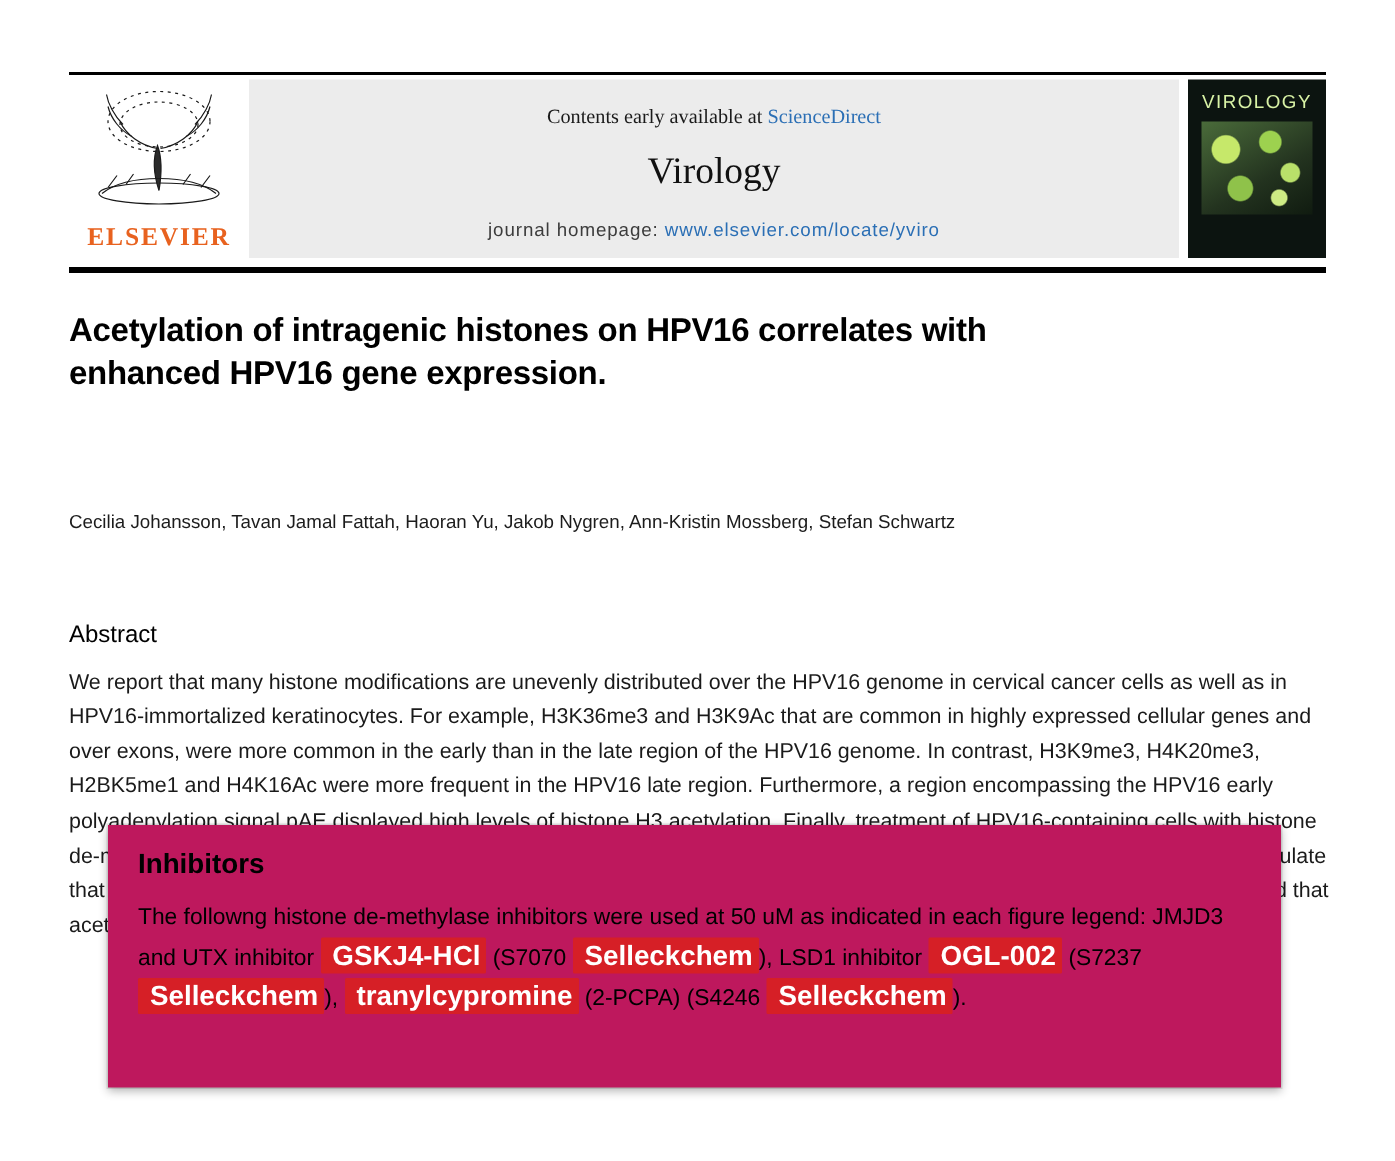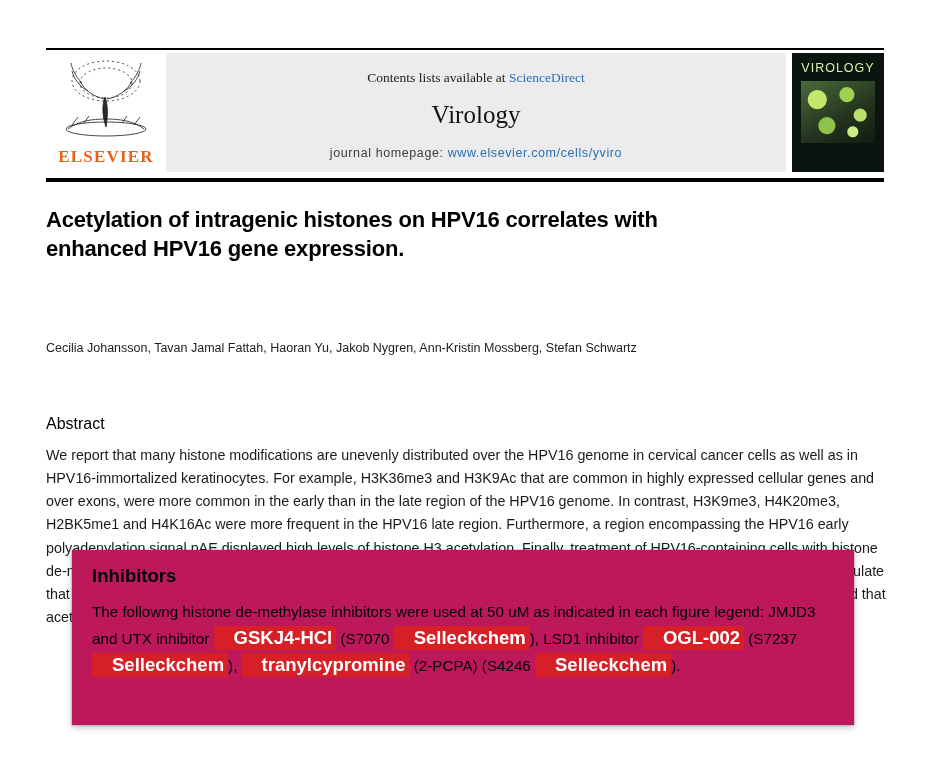--- a/index.html
+++ b/index.html
@@ -204,21 +204,21 @@
     width: 745px;
     font-size: 15.2px;
     line-height: 1.78;
     color: #000;
   }
   .hl {
     background: #d61f26;
     color: #ffffff;
     font-weight: bold;
     font-size: 18.5px;
-    padding: 1px 4px 2px 20px;
+    padding: 1px 4px 2px 8px;
     border-radius: 1px;
     line-height: 1.2;
   }
 </style>
 </head>
 <body>
 
 <div class="page">
 
   <div class="masthead">
@@ -238,25 +238,25 @@
               <path d="M10 72 C20 64 34 62 48 62 C62 62 76 64 86 72"></path>
               <path d="M14 68 L20 60 M26 66 L31 59 M64 66 L69 59 M76 68 L82 60"></path>
             </g>
           </svg>
         </span>
         <span class="elsevier-word">ELSEVIER</span>
       </div>
 
       <div class="center-band">
         <div class="contents-line">
-          <span>Contents lists available at </span><a href="#">ScienceDirect</a>
+          <span>Contents early available at </span><a href="#">ScienceDirect</a>
         </div>
         <div class="journal-name">Virology</div>
         <div class="homepage-line">
-          <span>journal homepage: </span><span class="url">www.elsevier.com/cells/yviro</span>
+          <span>journal homepage: </span><span class="url">www.elsevier.com/locate/yviro</span>
         </div>
       </div>
 
       <div class="cover-thumb">
         <div class="cover-title">VIROLOGY</div>
         <div class="cover-img"></div>
       </div>
 
     </div>
   </div>

